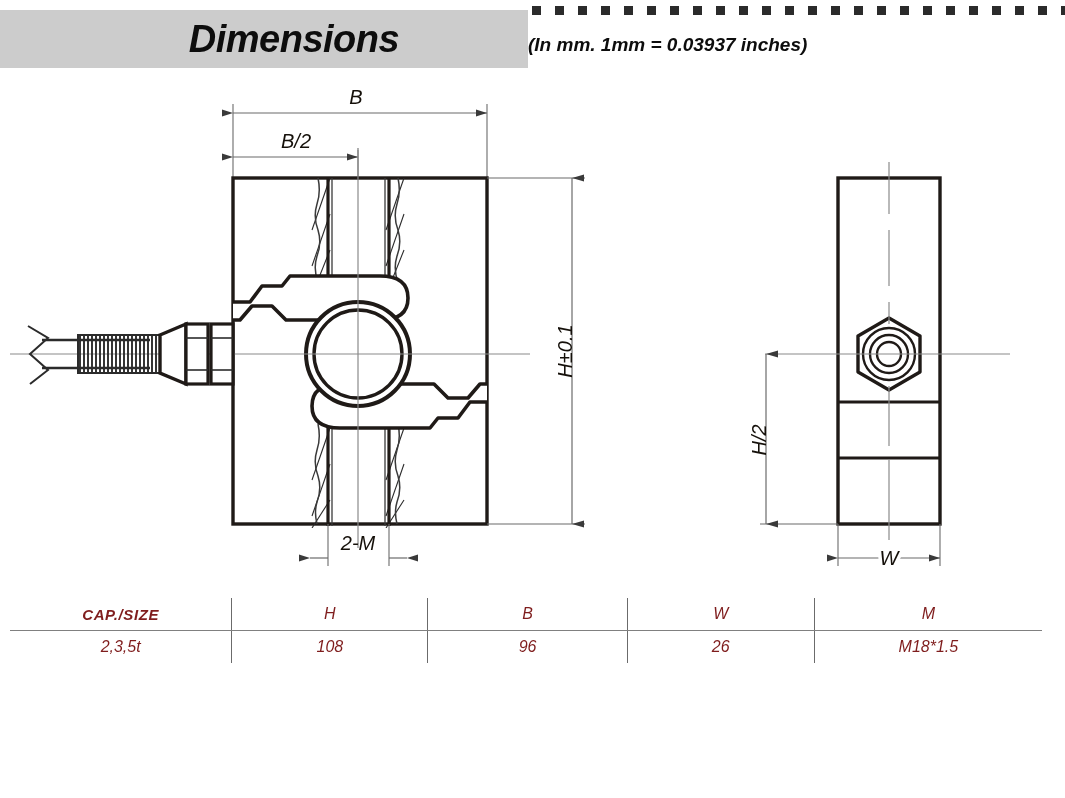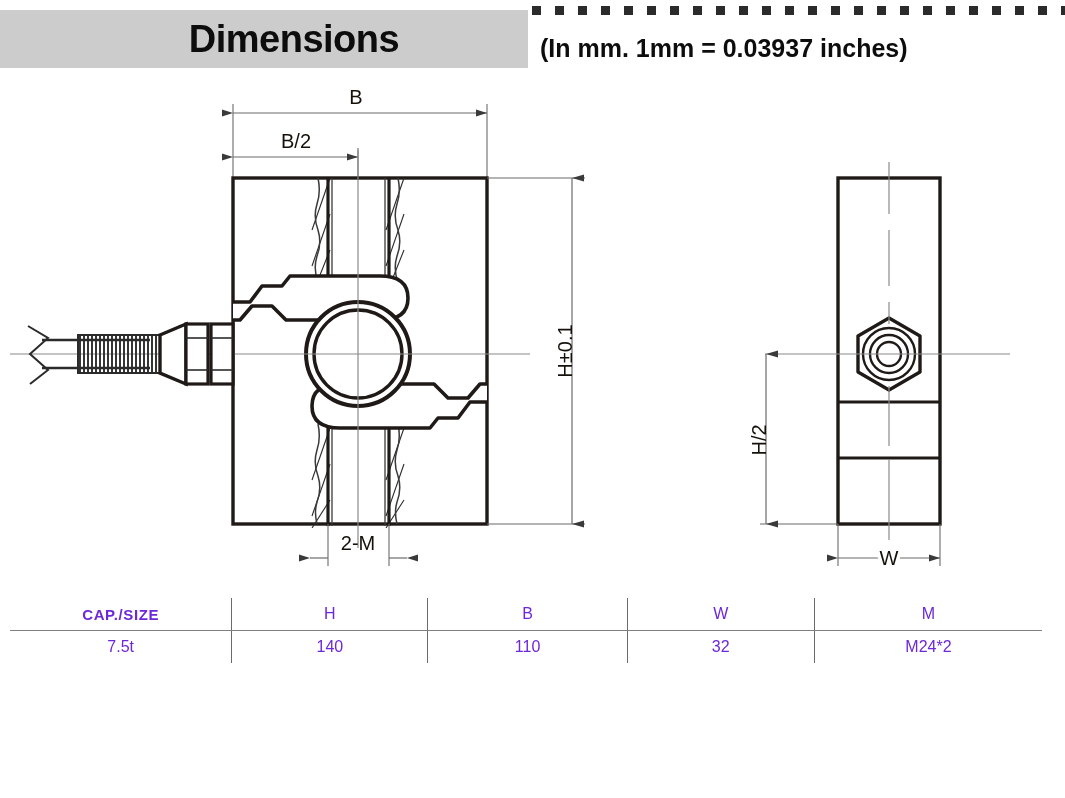--- a/index.html
+++ b/index.html
@@ -5,55 +5,55 @@
 <style>
   html,body{margin:0;padding:0;}
   body{
     width:1065px;height:798px;
     background:#ffffff;
     font-family:"Liberation Sans", sans-serif;
     color:#1a1a1a;
     position:relative;
     overflow:hidden;
   }
-  .page{position:absolute;left:0;top:0;width:1065px;height:798px;}
+  .page{position:absolute;left:0;top:0;width:1065px;height:798px;font-style:italic;}
 
   
   #header-band{position:absolute;left:0;top:10px;width:528px;height:58px;background:#cccccc;}
   #page-title{
     position:absolute;left:0;top:10px;width:528px;height:58px;
     display:flex;align-items:center;justify-content:center;
     padding-left:60px;box-sizing:border-box;
     font-size:38px;font-weight:bold;letter-spacing:-0.5px;
     color:#0d0d0d;font-family:"Liberation Sans", sans-serif;
   }
   #unit-note{
-    position:absolute;left:540px;top:34px;
-    font-size:25px;font-weight:bold;color:#0d0d0d;
+    position:absolute;left:528px;top:34px;
+    font-size:19px;font-weight:bold;color:#0d0d0d;
     white-space:nowrap;font-family:"Liberation Sans", sans-serif;
   }
   #dotted-rule{
     position:absolute;left:532px;top:6px;width:533px;height:9px;
     background-image:linear-gradient(to right,#2b2b2b 0px,#2b2b2b 9px,transparent 9px,transparent 23px);
     background-size:23px 9px;background-repeat:repeat-x;
   }
 
   
   #drawing{position:absolute;left:0;top:80px;width:1065px;height:510px;}
   #drawing svg{display:block;}
 
   
   #spec-table{
     position:absolute;left:10px;top:598px;width:1032px;
     border-collapse:collapse;
     font-family:"Liberation Sans", sans-serif;
   }
   #spec-table td,#spec-table th{
     text-align:center;font-size:16px;font-weight:normal;
-    color:#6d28d9;padding:0;height:32px;vertical-align:middle;
+    color:#7f1d1d;padding:0;height:32px;vertical-align:middle;
     border-bottom:1.4px solid #808080;
   }
   #spec-table tr:last-child td{border-bottom:none;}
   #spec-table .c0{width:222px;border-right:1.6px solid #6b6b6b;}
   #spec-table .c1{width:196px;border-right:1.6px solid #6b6b6b;}
   #spec-table .c2{width:199px;border-right:1.6px solid #6b6b6b;}
   #spec-table .c3{width:187px;border-right:1.6px solid #6b6b6b;}
   #spec-table .c4{width:228px;}
   #spec-table thead th{font-weight:normal;}
   #spec-table thead th.c0{font-weight:bold;letter-spacing:0.6px;font-size:15px;}
@@ -268,22 +268,22 @@
       <tr>
         <th class="c0">CAP./SIZE</th>
         <th class="c1">H</th>
         <th class="c2">B</th>
         <th class="c3">W</th>
         <th class="c4">M</th>
       </tr>
     </thead>
     <tbody>
       <tr>
-        <td class="c0">7.5t</td>
-        <td class="c1">140</td>
-        <td class="c2">110</td>
-        <td class="c3">32</td>
-        <td class="c4">M24*2</td>
+        <td class="c0">2,3,5t</td>
+        <td class="c1">108</td>
+        <td class="c2">96</td>
+        <td class="c3">26</td>
+        <td class="c4">M18*1.5</td>
       </tr>
     </tbody>
   </table>
 
 </div>
 
 </body></html>

